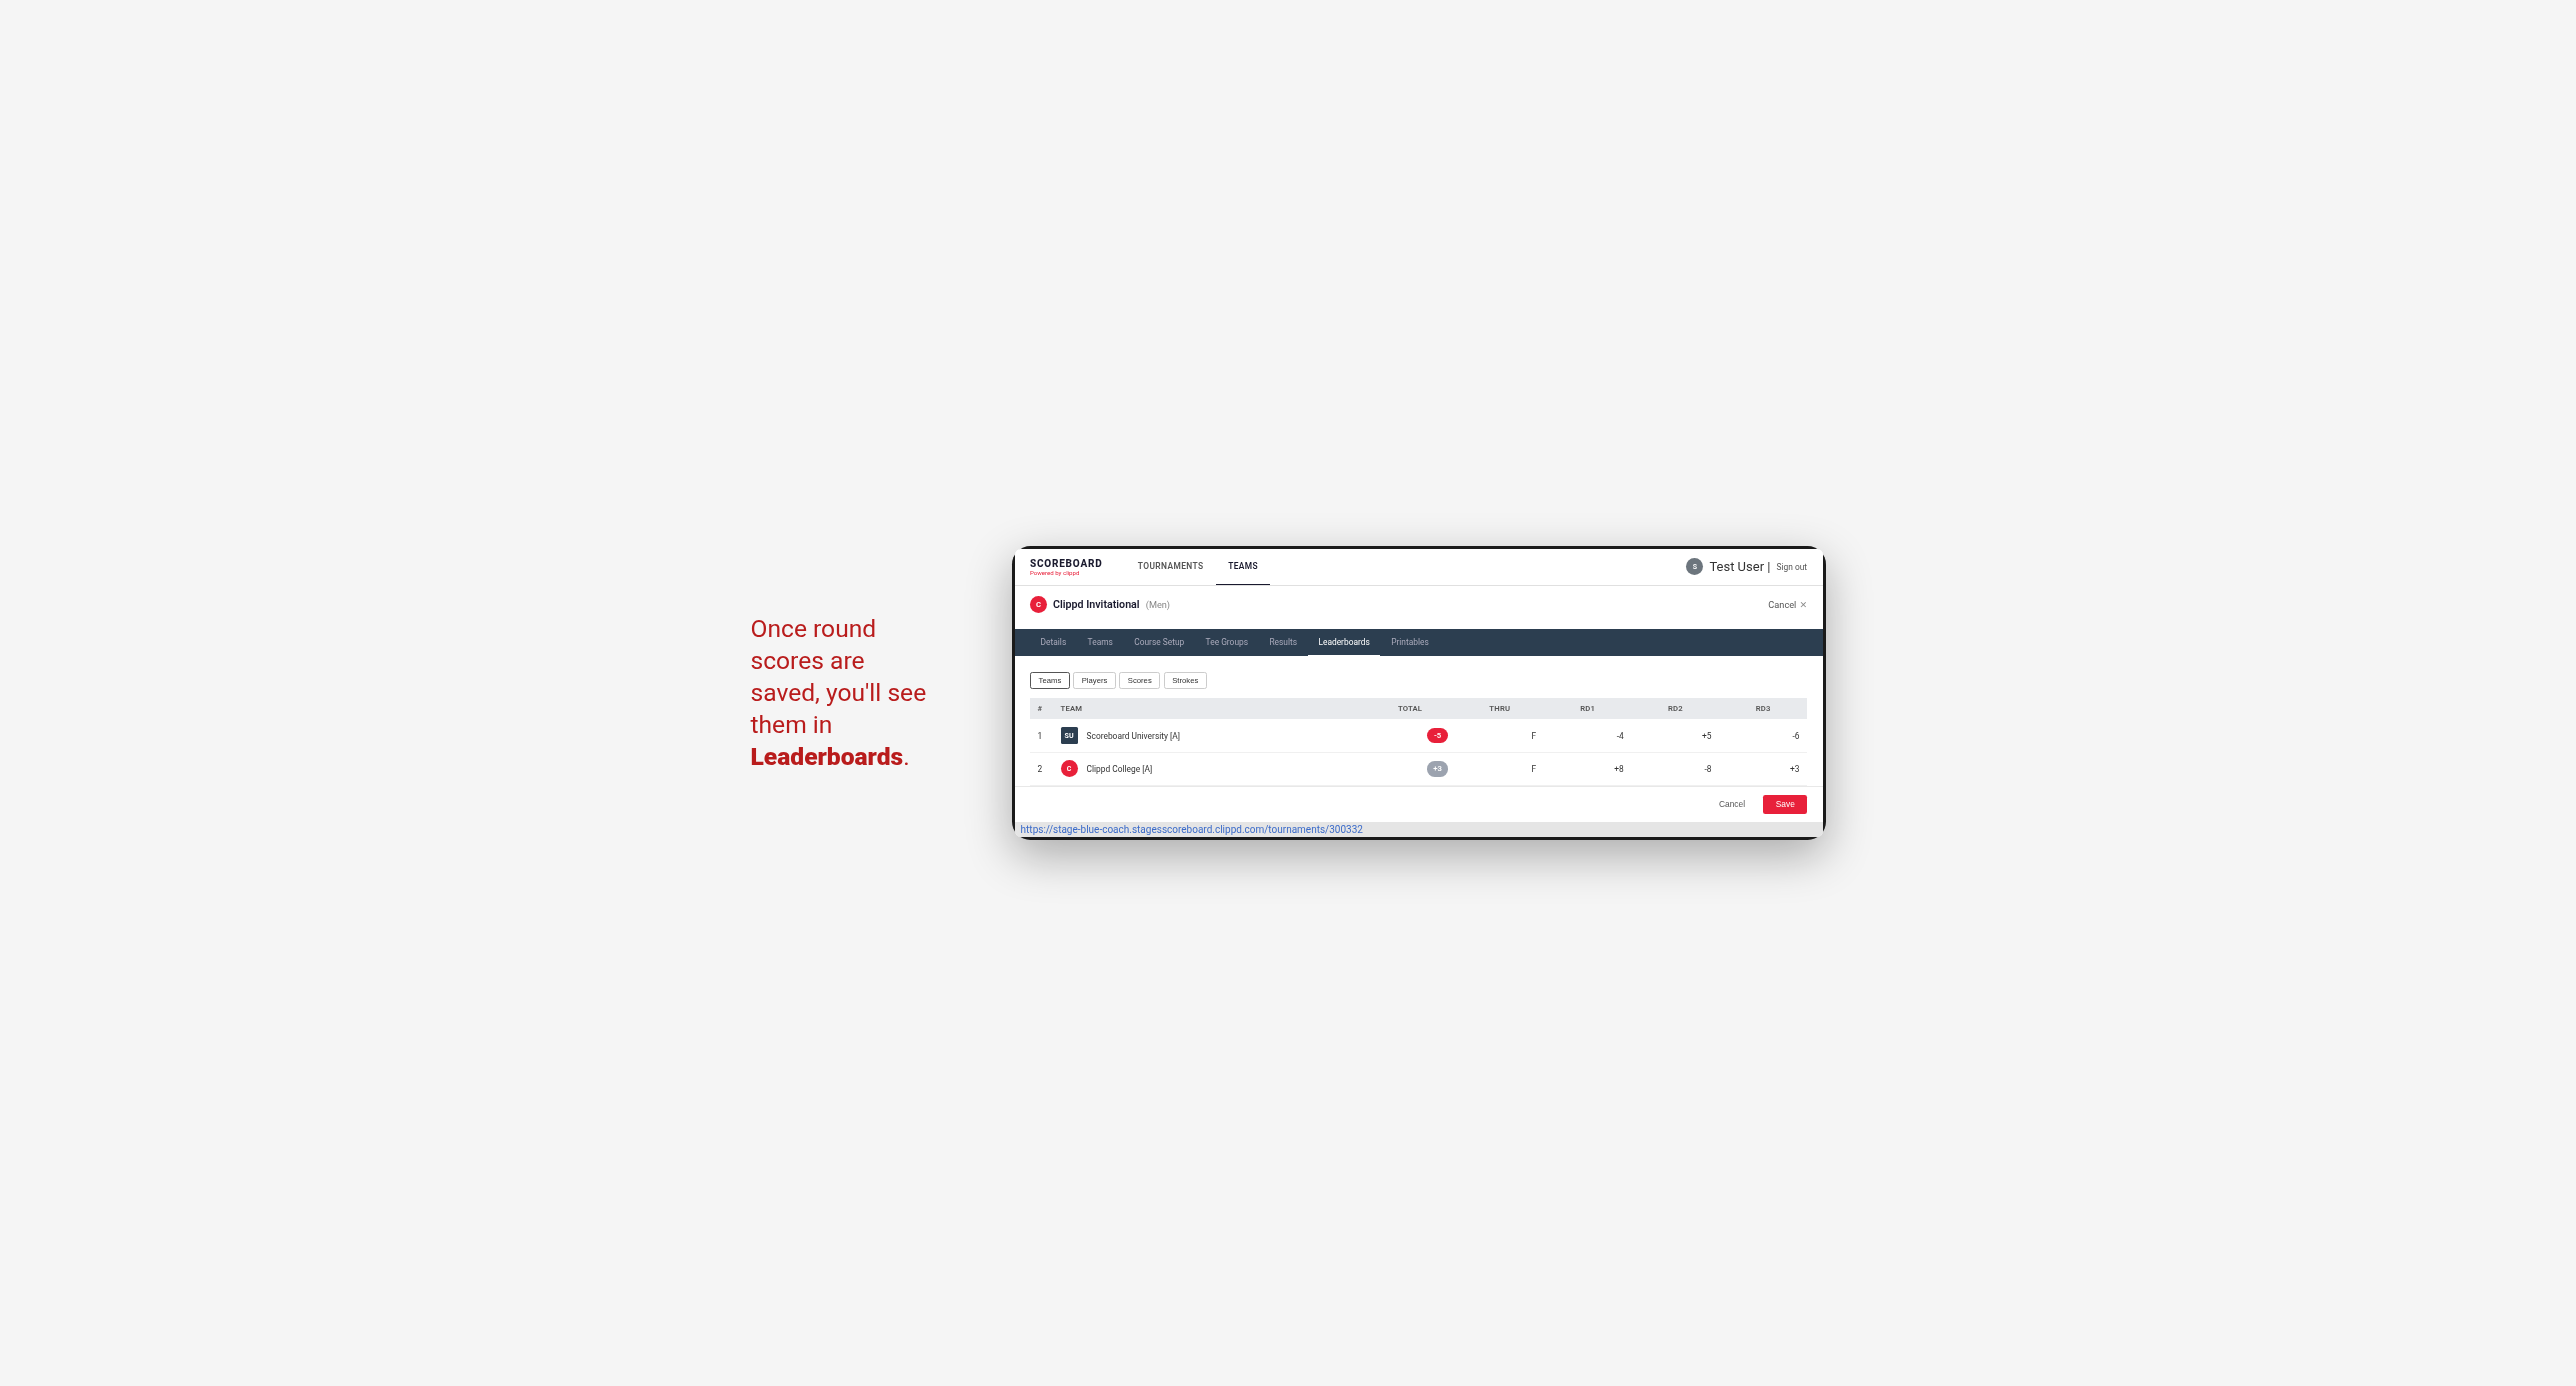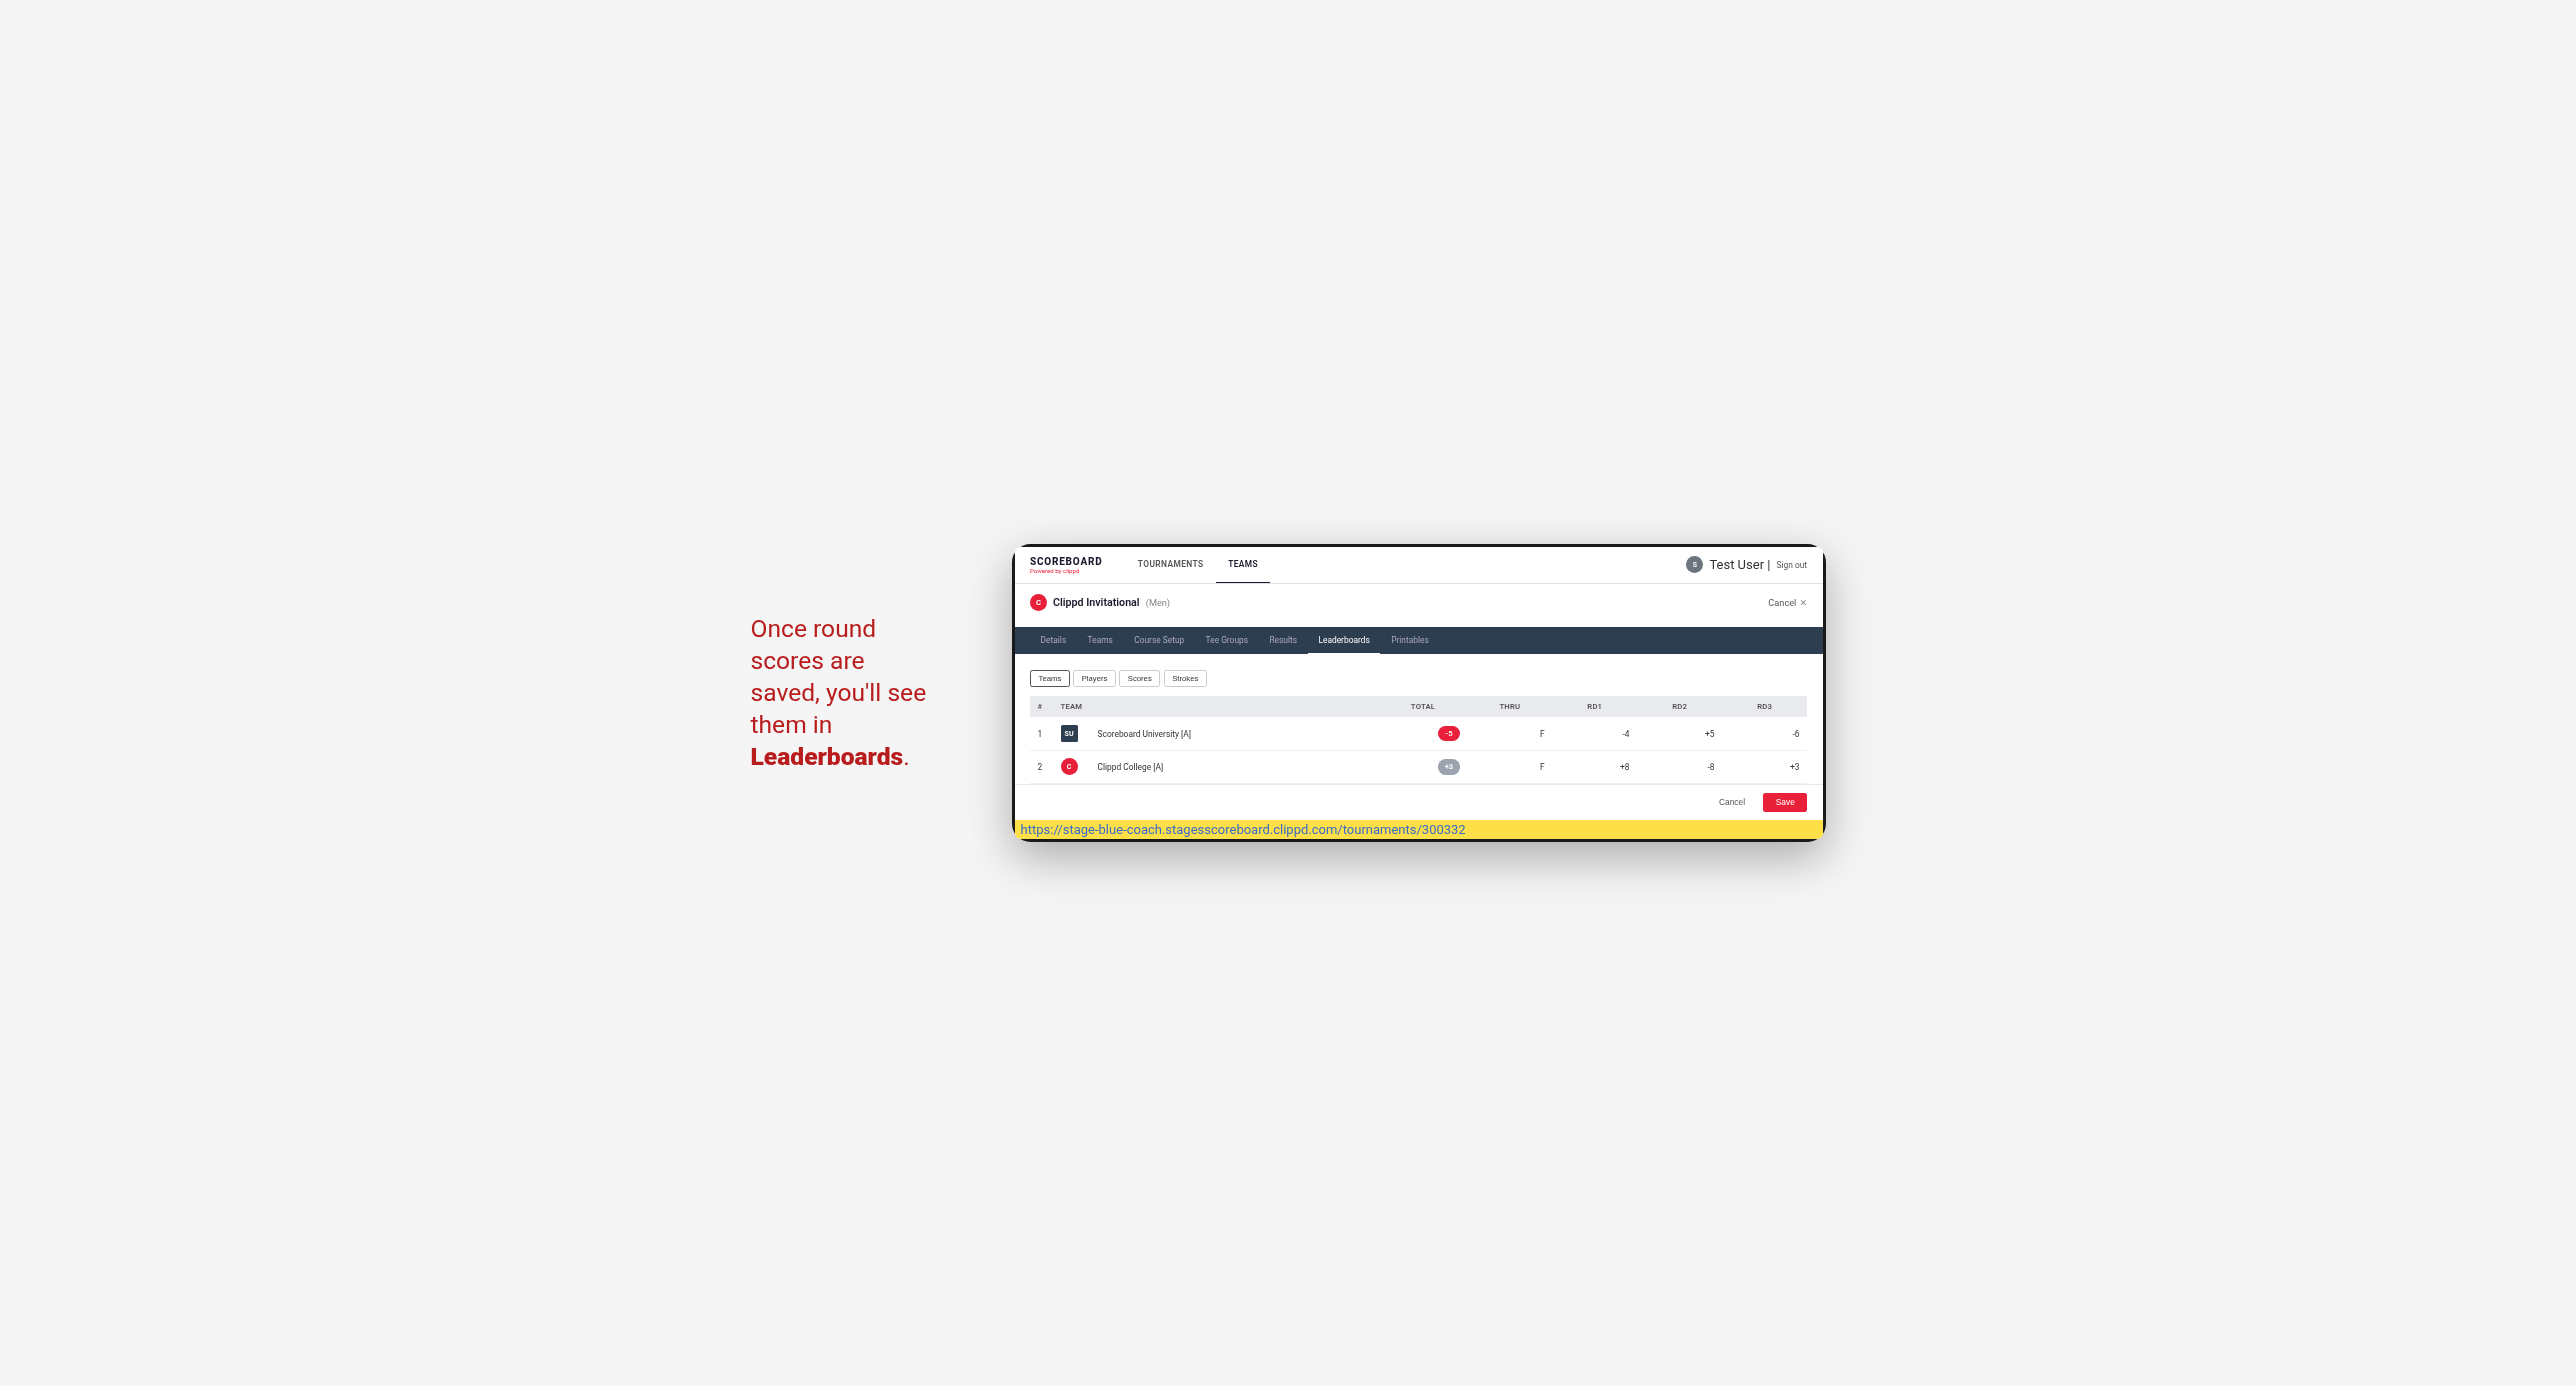--- a/index.html
+++ b/index.html
@@ -228,21 +228,21 @@
       border-bottom: 0.8px solid #f0f0f0;
       color: #333;
       font-size: 8.4px;
     }
     .leaderboard-table td.right {
       text-align: right;
     }
     .team-cell {
       display: flex;
       align-items: center;
-      gap: 20px;
+      gap: 9px;
     }
     .team-logo {
       width: 17px;
       height: 17px;
       border-radius: 1.5px;
       overflow: hidden;
       background: #2c3e50;
       display: flex;
       align-items: center;
       justify-content: center;
@@ -296,23 +296,23 @@
       padding: 4.6px 12.3px;
       font-size: 8.4px;
       border: none;
       background: #e8203a;
       color: #fff;
       cursor: pointer;
       border-radius: 2.3px;
       font-weight: 500;
     }
     .url-bar {
-      background: #fde047;
+      background: #e5e5e5;
       padding: 2.3px 6.1px;
-      font-size: 13px;
+      font-size: 10px;
       color: #3b6bc9;
       margin: 0 -15.4px;
       margin-bottom: -10.7px;
     }
     .rank-cell {
       color: #777;
       font-size: 8.4px;
     }
     .score-col {
       min-width: 38px;

